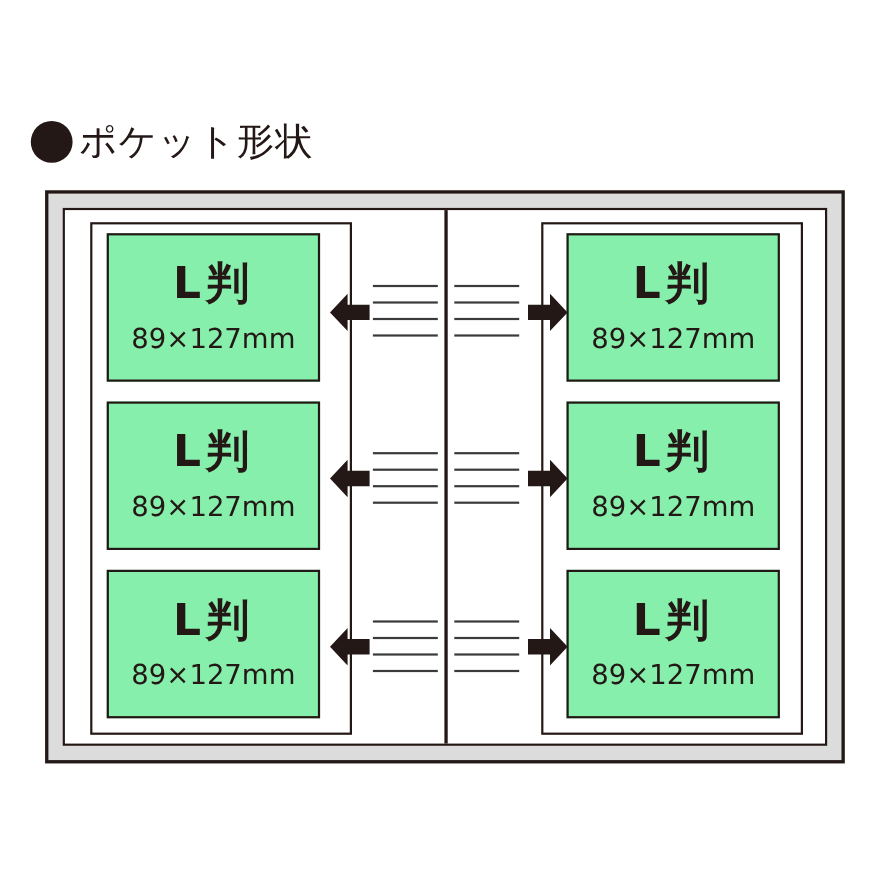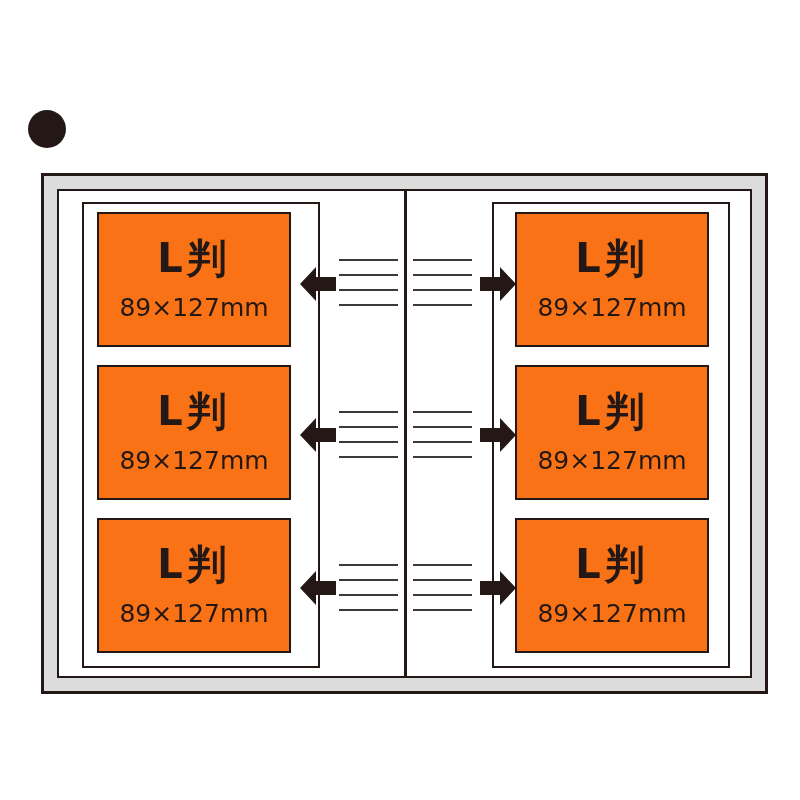--- a/index.html
+++ b/index.html
@@ -12,35 +12,36 @@
   .frame { position:absolute; left:41px; top:173px; width:721px; height:515px;
            border:3px solid #231815; background:#dcdcdc; box-sizing:content-box; }
   .page { position:absolute; left:57px; top:189px; width:691px; height:485px;
           border:2px solid #231815; background:#ffffff; }
   .spine { position:absolute; left:404px; top:191px; width:3px; height:485px; background:#231815; }
 
   .sleeve { position:absolute; top:202px; width:234px; height:462px; border:2px solid #231815; background:#fff; }
   .sleeve.left { left:82px; }
   .sleeve.right { left:492px; }
 
-  .photo { position:absolute; width:194px; height:135px; border:2px solid #231815; background:#f97316;
+  .photo { position:absolute; width:194px; height:135px; border:2px solid #231815; background:#86efac;
            display:flex; flex-direction:column; align-items:center; justify-content:center; box-sizing:border-box; }
   .photo .size { font-size:40px; font-weight:bold; line-height:44px; letter-spacing:4px; }
   .photo .dim { font-size:25px; line-height:32px; margin-top:12px; }
 
   .lines { position:absolute; width:59px; }
   .lines div { height:2px; background:#3a3a3a; margin-bottom:13px; }
 
   .arrow { position:absolute; width:40px; height:36px; }
 </style>
 </head>
 <body>
 
 <div class="title">
   <div class="dot"></div>
+  <span class="txt">ポケット形状</span>
 </div>
 
 <div class="frame"></div>
 <div class="page"></div>
 <div class="spine"></div>
 
 <div class="sleeve left"></div>
 <div class="sleeve right"></div>
 
 <div class="photo" style="left:97px; top:212px;">

